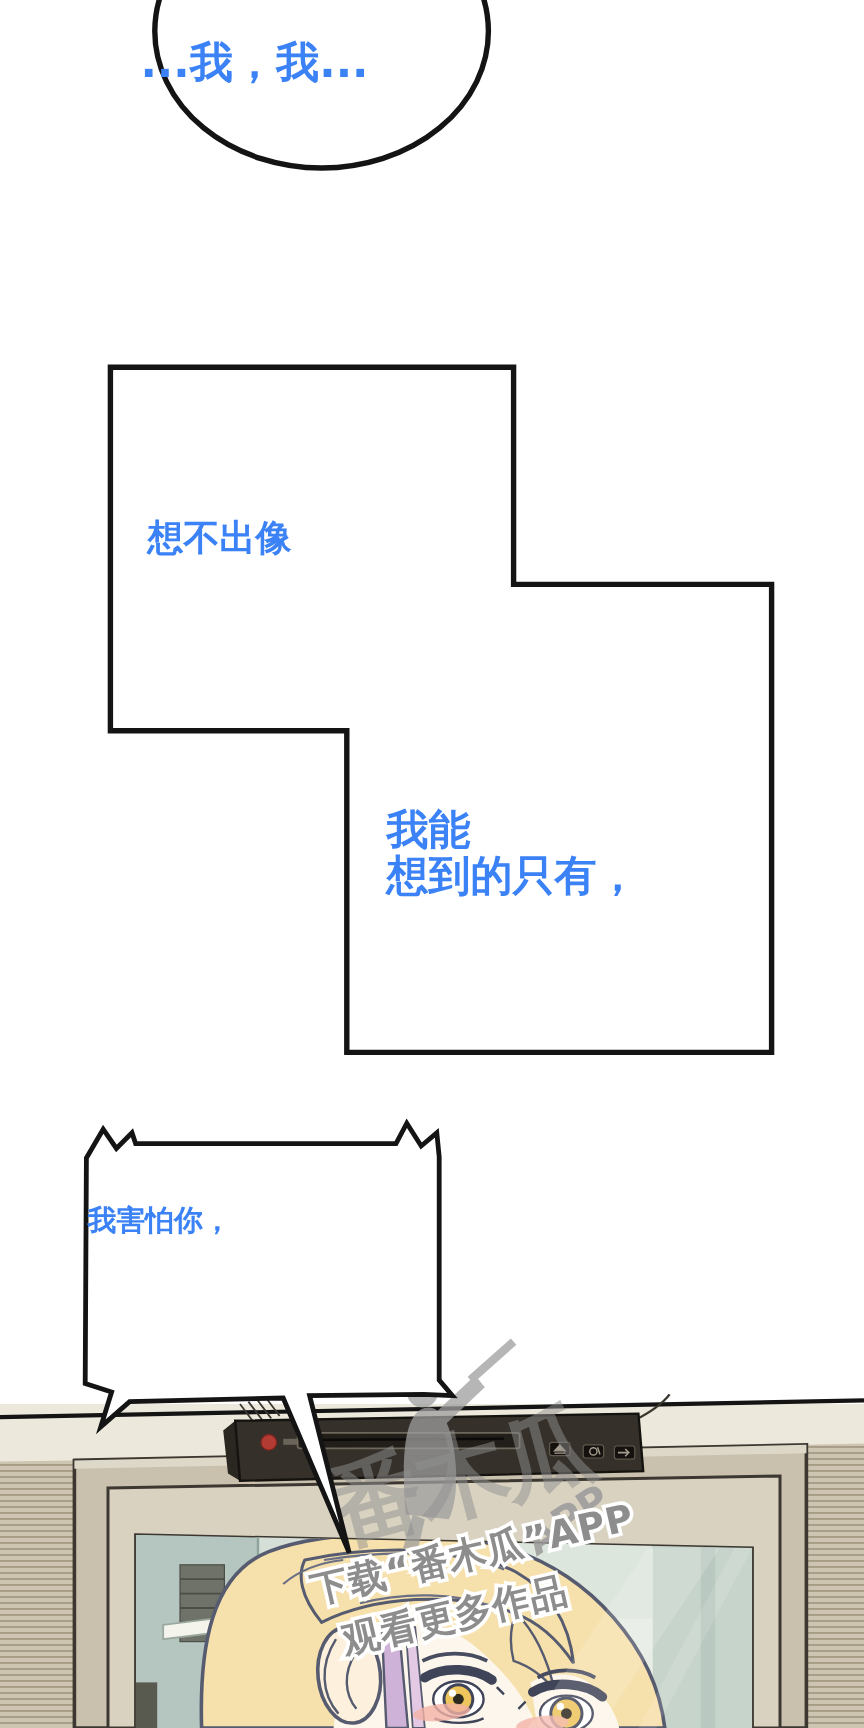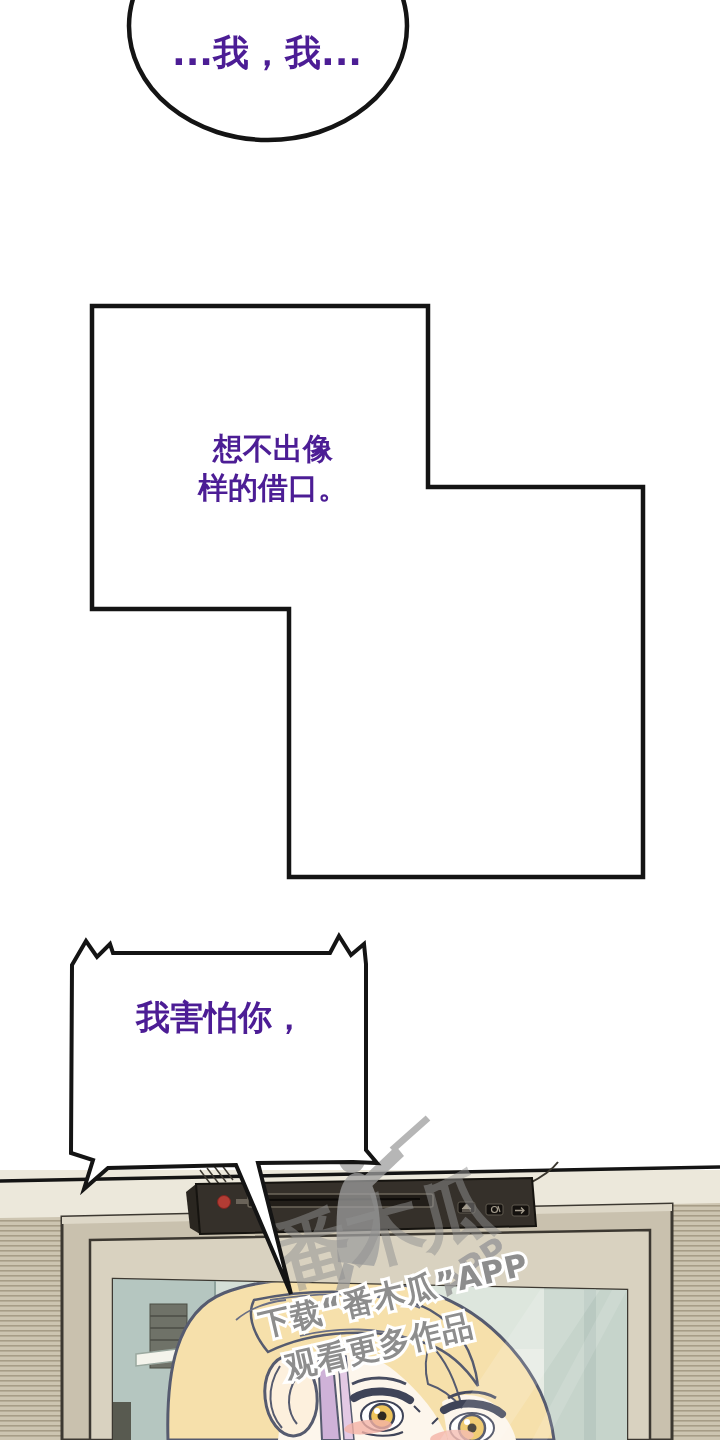--- a/index.html
+++ b/index.html
@@ -1,23 +1,23 @@
 <!DOCTYPE html>
 <html><head>
 <meta charset="utf-8">
 <style>
   html,body{margin:0;padding:0;background:#ffffff;}
   .page{position:relative;width:720px;height:1440px;background:#ffffff;overflow:hidden;
         font-family:"DejaVu Sans","Liberation Sans",sans-serif;}
   svg.art{position:absolute;left:0;top:0;width:720px;height:1440px;}
-  .txt{position:absolute;text-align:center;font-weight:700;color:#4c1d95;white-space:nowrap;}
+  .txt{position:absolute;text-align:left;font-weight:700;color:#3b82f6;white-space:nowrap;}
   .t-top   {left:117px; top:33px;  width:300px; font-size:36px; line-height:40px;}
   .t-box1  {left:123px; top:429px; width:300px; font-size:30px; line-height:39px;}
   .t-box2  {left:322px; top:673px; width:300px; font-size:35px; line-height:39px;}
-  .t-shout {left:73px;  top:996px; width:296px; font-size:34px; line-height:43px;}
+  .t-shout {left:73px;  top:996px; width:296px; font-size:24px; line-height:43px;}
 </style>
 </head>
 <body>
 
 <div class="page">
 
   <svg class="art" viewBox="0 0 720 1440">
     <defs>
       <pattern id="hstripe" width="8" height="5" patternUnits="userSpaceOnUse">
         <rect width="8" height="5" fill="#cdc5b1"></rect>
@@ -141,22 +141,25 @@
              Z" fill="#ffffff" stroke="#141414" stroke-width="4" stroke-linejoin="miter"></path>
 
     <text transform="translate(262,1336) rotate(-13)" font-size="31" font-weight="bold" fill="#8d8d8d" stroke="#ffffff" stroke-width="6" paint-order="stroke" letter-spacing="1">下载“番木瓜”APP</text>
     <text transform="translate(288,1378) rotate(-13)" font-size="31" font-weight="bold" fill="#8d8d8d" stroke="#ffffff" stroke-width="6" paint-order="stroke" letter-spacing="1">观看更多作品</text>
   </svg>
 
   <div class="txt t-top">...我，我...</div>
 
   <div class="txt t-box1">
     <span>想不出像</span><br>
-    <span>样的借口。</span>
   </div>
 
+  <div class="txt t-box2">
+    <span>我能</span><br>
+    <span>想到的只有，</span>
+  </div>
 
   <div class="txt t-shout">
     <span>我害怕你，</span><br>
     <br>
   </div>
 
 </div>
 
 </body></html>

